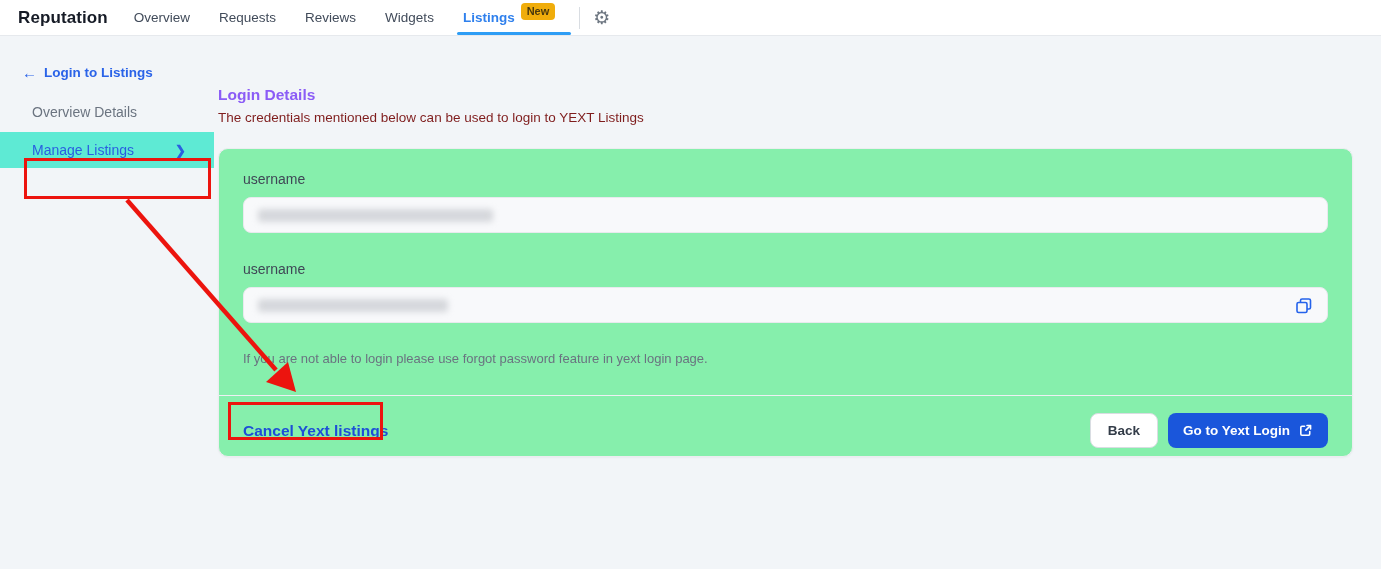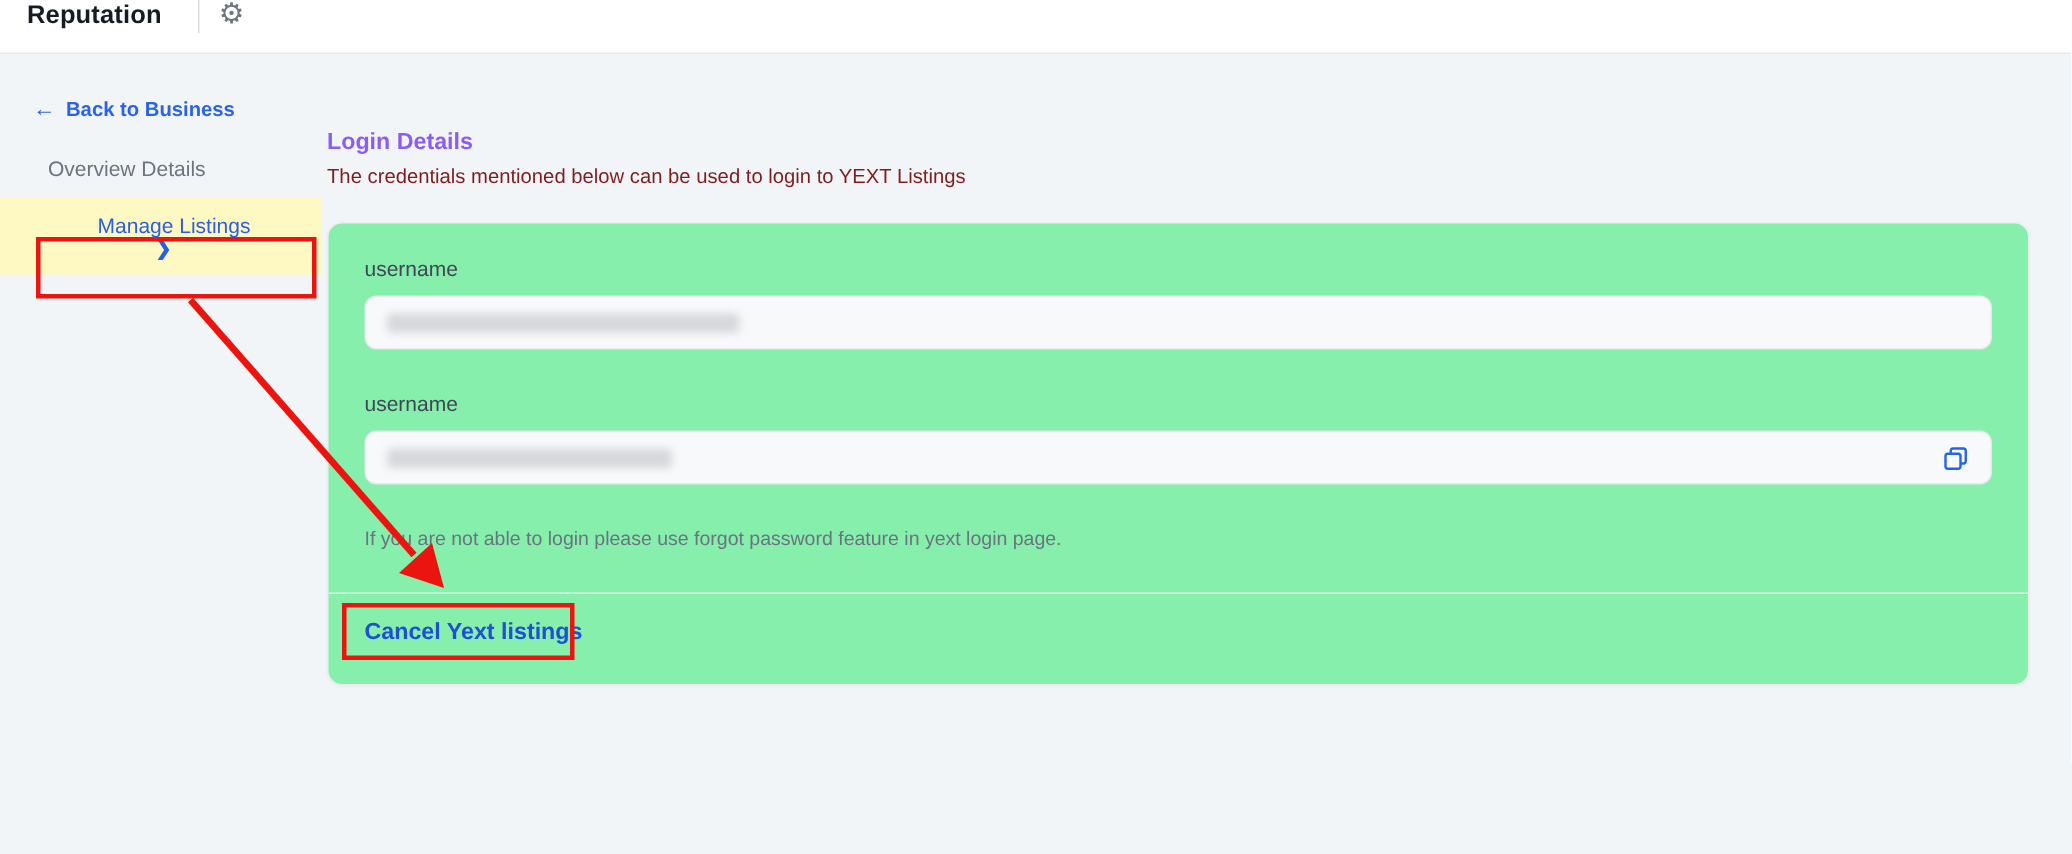--- a/index.html
+++ b/index.html
@@ -4,21 +4,21 @@
 <style>
   * { margin:0; padding:0; box-sizing:border-box; }
   html,body { background:#fff; }
   body { font-family:"Liberation Sans", sans-serif; }
   .page { position:relative; width:1381px; height:569px; overflow:hidden; background:#fff; }
 
   
   .header {
     position:absolute; top:0; left:0; width:1381px; height:36px;
     background:#fff; border-bottom:1px solid #e6e9ed;
-    display:flex; 
+    display:flex; align-items:center;
   }
   .brand { margin-left:18px; font-size:17px; font-weight:700; color:#161b26; letter-spacing:.1px; }
   .tabs { display:flex; align-items:center; gap:29px; margin-left:26px; height:100%; }
   .tab { position:relative; font-size:13.5px; font-weight:500; color:#414b5a; cursor:pointer; text-decoration:none; display:flex; align-items:center; gap:6px; }
   .tab.active { color:#2f80ed; font-weight:600; }
   .tab.active::after {
     content:""; position:absolute; left:-6px; right:-16px; bottom:-9px; height:3px;
     background:#2e9df5; border-radius:2px;
   }
   .badge {
@@ -35,21 +35,21 @@
     position:absolute; left:22px; top:28px; display:flex; align-items:center; gap:7px;
     color:#2a63e8; font-size:13.5px; font-weight:700; cursor:pointer; text-decoration:none;
   }
   .back-link .arr { font-size:15px; font-weight:700; }
 
   .sidebar { position:absolute; left:0; top:58px; width:214px; }
   .side-item {
     padding:10px 14px 10px 32px; font-size:14px; color:#6b7480; cursor:pointer;
     display:flex; align-items:center; justify-content:space-between; margin-bottom:2px;
   }
-  .side-item.selected { background:#fef9c3; color:#2a5fe0; font-weight:500;flex-direction:column; }
+  .side-item.selected { background:#5eead4; color:#2a5fe0; font-weight:500; }
   .side-item .chev { color:#2a5fe0; font-size:13px; font-weight:700; margin-right:14px; }
 
   .main-head { position:absolute; left:218px; top:50px; }
   .main-title { font-size:15.5px; font-weight:700; color:#8b5cf6; }
   .main-sub { font-size:13.5px; color:#7f1d1d; margin-top:6px; }
 
   .card {
     position:absolute; left:218px; top:112px; width:1135px; height:309px;
     background:#86efac; border:1px solid #ecedf0; border-radius:10px;
     box-shadow:0 1px 2px rgba(16,24,40,.04);
@@ -85,29 +85,39 @@
   .red-box.cancel { left:228px; top:366px; width:155px; height:38px; }
   .arrow-overlay { position:absolute; left:0; top:0; width:1381px; height:533px; pointer-events:none; }
 </style>
 </head>
 <body>
 
 <div class="page">
 
   <header class="header">
     <div class="brand">Reputation</div>
+    <nav class="tabs">
+      <a class="tab">Overview</a>
+      <a class="tab">Requests</a>
+      <a class="tab">Reviews</a>
+      <a class="tab">Widgets</a>
+      <a class="tab active">
+        <span>Listings</span>
+        <span class="badge">New</span>
+      </a>
+    </nav>
     <div class="vdiv"></div>
     <span class="gear">⚙</span>
   </header>
 
   <div class="body">
 
     <a class="back-link">
       <span class="arr">←</span>
-      <span>Back to Business</span>
+      <span>Login to Listings</span>
     </a>
 
     <aside class="sidebar">
       <div class="side-item">Overview Details</div>
       <div class="side-item selected">
         <span>Manage Listings</span>
         <span class="chev">❯</span>
       </div>
     </aside>
 
@@ -131,20 +141,31 @@
           <rect x="2" y="5.5" width="10" height="10" rx="1.6" fill="#f8f9fb" stroke="#2563eb" stroke-width="1.6"></rect>
         </svg>
       </div>
 
       <p class="note">If you are not able to login please use forgot password feature in yext login page.</p>
 
       <div class="card-divider"></div>
 
       <div class="card-footer">
         <a class="cancel-link">Cancel Yext listings</a>
+        <div class="footer-btns">
+          <button class="btn-secondary">Back</button>
+          <button class="btn-primary">
+            <span>Go to Yext Login</span>
+            <svg width="15" height="15" viewBox="0 0 16 16" fill="none">
+              <path d="M7 3.5 H4.2 C3.54 3.5 3 4.04 3 4.7 V11.8 C3 12.46 3.54 13 4.2 13 H11.3 C11.96 13 12.5 12.46 12.5 11.8 V9" stroke="#fff" stroke-width="1.7" stroke-linecap="round"></path>
+              <path d="M9.6 2.6 H13.4 V6.4" stroke="#fff" stroke-width="1.7" stroke-linecap="round" stroke-linejoin="round"></path>
+              <path d="M13 3 L8.4 7.6" stroke="#fff" stroke-width="1.7" stroke-linecap="round"></path>
+            </svg>
+          </button>
+        </div>
       </div>
 
     </section>
 
     <div class="red-box manage"></div>
     <div class="red-box cancel"></div>
     <svg class="arrow-overlay" viewBox="0 0 1381 533">
       <line x1="127" y1="164" x2="276" y2="334" stroke="#ec140e" stroke-width="4.5"></line>
       <polygon points="296,356 266,346 288,326" fill="#ec140e"></polygon>
     </svg>

